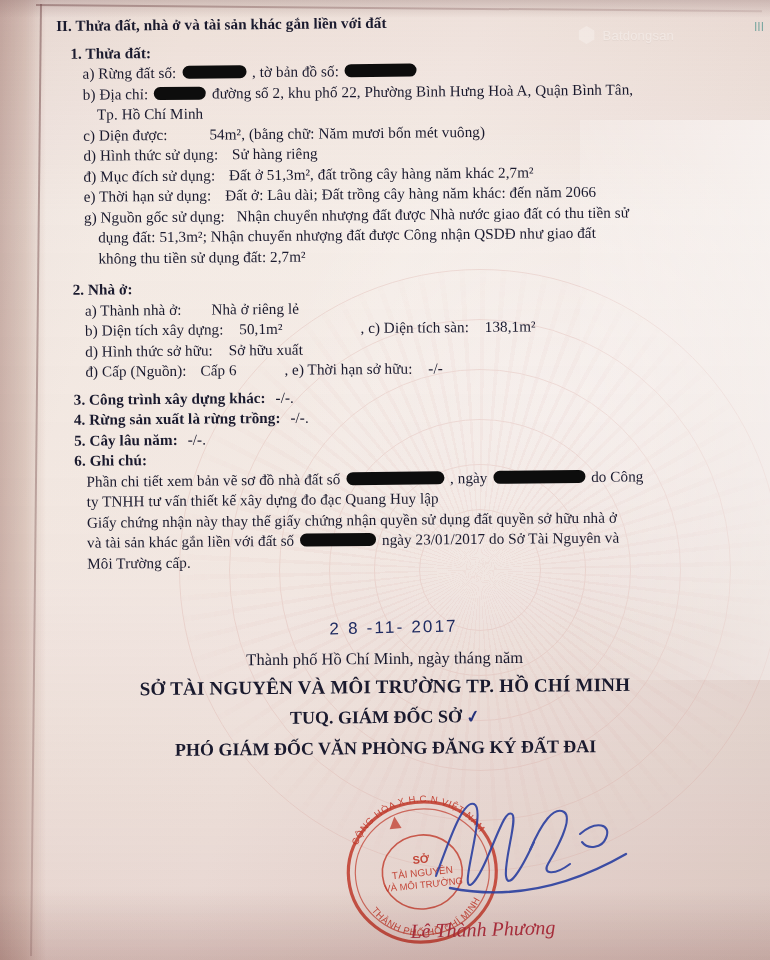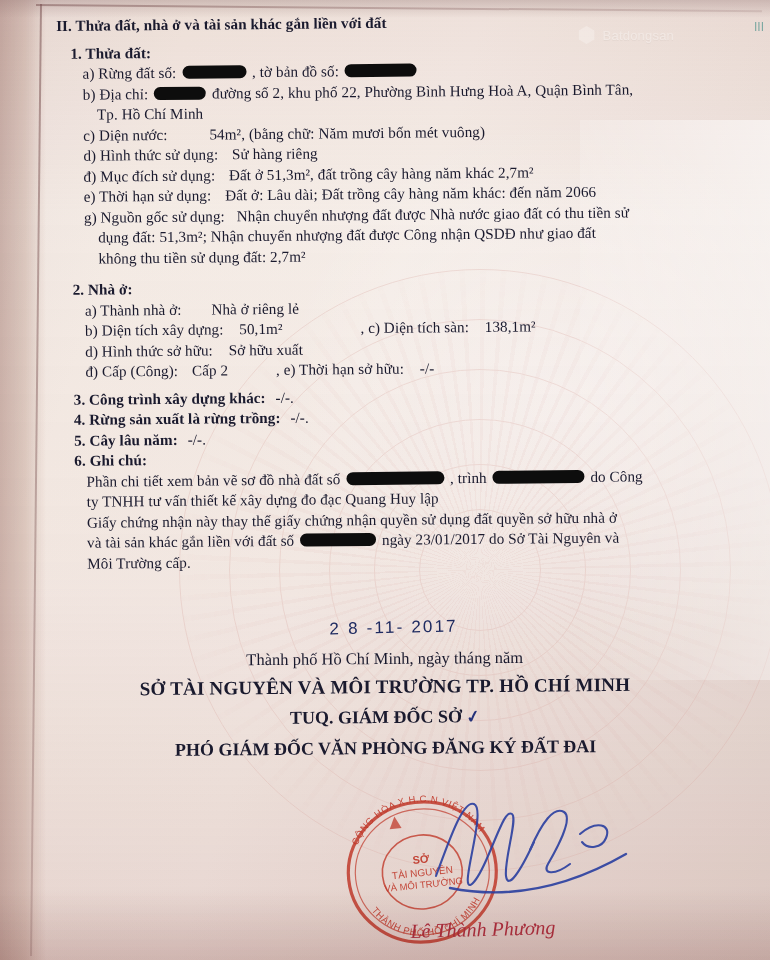--- a/index.html
+++ b/index.html
@@ -300,21 +300,21 @@
     </div>
 
     <div class="line indent2">
       <span>b) Địa chỉ:</span>
       <span class="redact r3"></span>
       <span>đường số 2, khu phố 22, Phường Bình Hưng Hoà A, Quận Bình Tân,</span>
     </div>
     <div class="line indent3">Tp. Hồ Chí Minh</div>
 
     <div class="line indent2">
-      <span>c) Diện nước:</span>
+      <span>c) Diện được:</span>
       <span style="padding-left:38px">54m², (bằng chữ: Năm mươi bốn mét vuông)</span>
     </div>
 
     <div class="line indent2">
       <span>d) Hình thức sử dụng:</span>
       <span style="padding-left:10px">Sử hàng riêng</span>
     </div>
 
     <div class="line indent2">
       <span>đ) Mục đích sử dụng:</span>
@@ -346,22 +346,22 @@
       <span style="padding-left:74px">, c) Diện tích sàn:</span>
       <span style="padding-left:12px">138,1m²</span>
     </div>
 
     <div class="line indent2">
       <span>d) Hình thức sở hữu:</span>
       <span style="padding-left:12px">Sở hữu xuất</span>
     </div>
 
     <div class="line indent2">
-      <span>đ) Cấp (Công):</span>
-      <span style="padding-left:10px">Cấp 2</span>
+      <span>đ) Cấp (Nguồn):</span>
+      <span style="padding-left:10px">Cấp 6</span>
       <span style="padding-left:44px">, e) Thời hạn sở hữu:</span>
       <span style="padding-left:12px">-/-</span>
     </div>
 
     <div class="line indent1 gap-sm">
       <span class="b">3. Công trình xây dựng khác:</span>
       <span style="padding-left:6px">-/-.</span>
     </div>
     <div class="line indent1">
       <span class="b">4. Rừng sản xuất là rừng trồng:</span>
@@ -370,21 +370,21 @@
     <div class="line indent1">
       <span class="b">5. Cây lâu năm:</span>
       <span style="padding-left:6px">-/-.</span>
     </div>
 
     <div class="line b indent1">6. Ghi chú:</div>
 
     <div class="line indent2">
       <span>Phần chi tiết xem bản vẽ sơ đồ nhà đất số</span>
       <span class="redact r4"></span>
-      <span>, trình</span>
+      <span>, ngày</span>
       <span class="redact r5"></span>
       <span>do Công</span>
     </div>
     <div class="line indent2">ty TNHH tư vấn thiết kế xây dựng đo đạc Quang Huy lập</div>
     <div class="line indent2">Giấy chứng nhận này thay thế giấy chứng nhận quyền sử dụng đất quyền sở hữu nhà ở</div>
     <div class="line indent2">
       <span>và tài sản khác gắn liền với đất số</span>
       <span class="redact r6"></span>
       <span>ngày 23/01/2017 do Sở Tài Nguyên và</span>
     </div>

